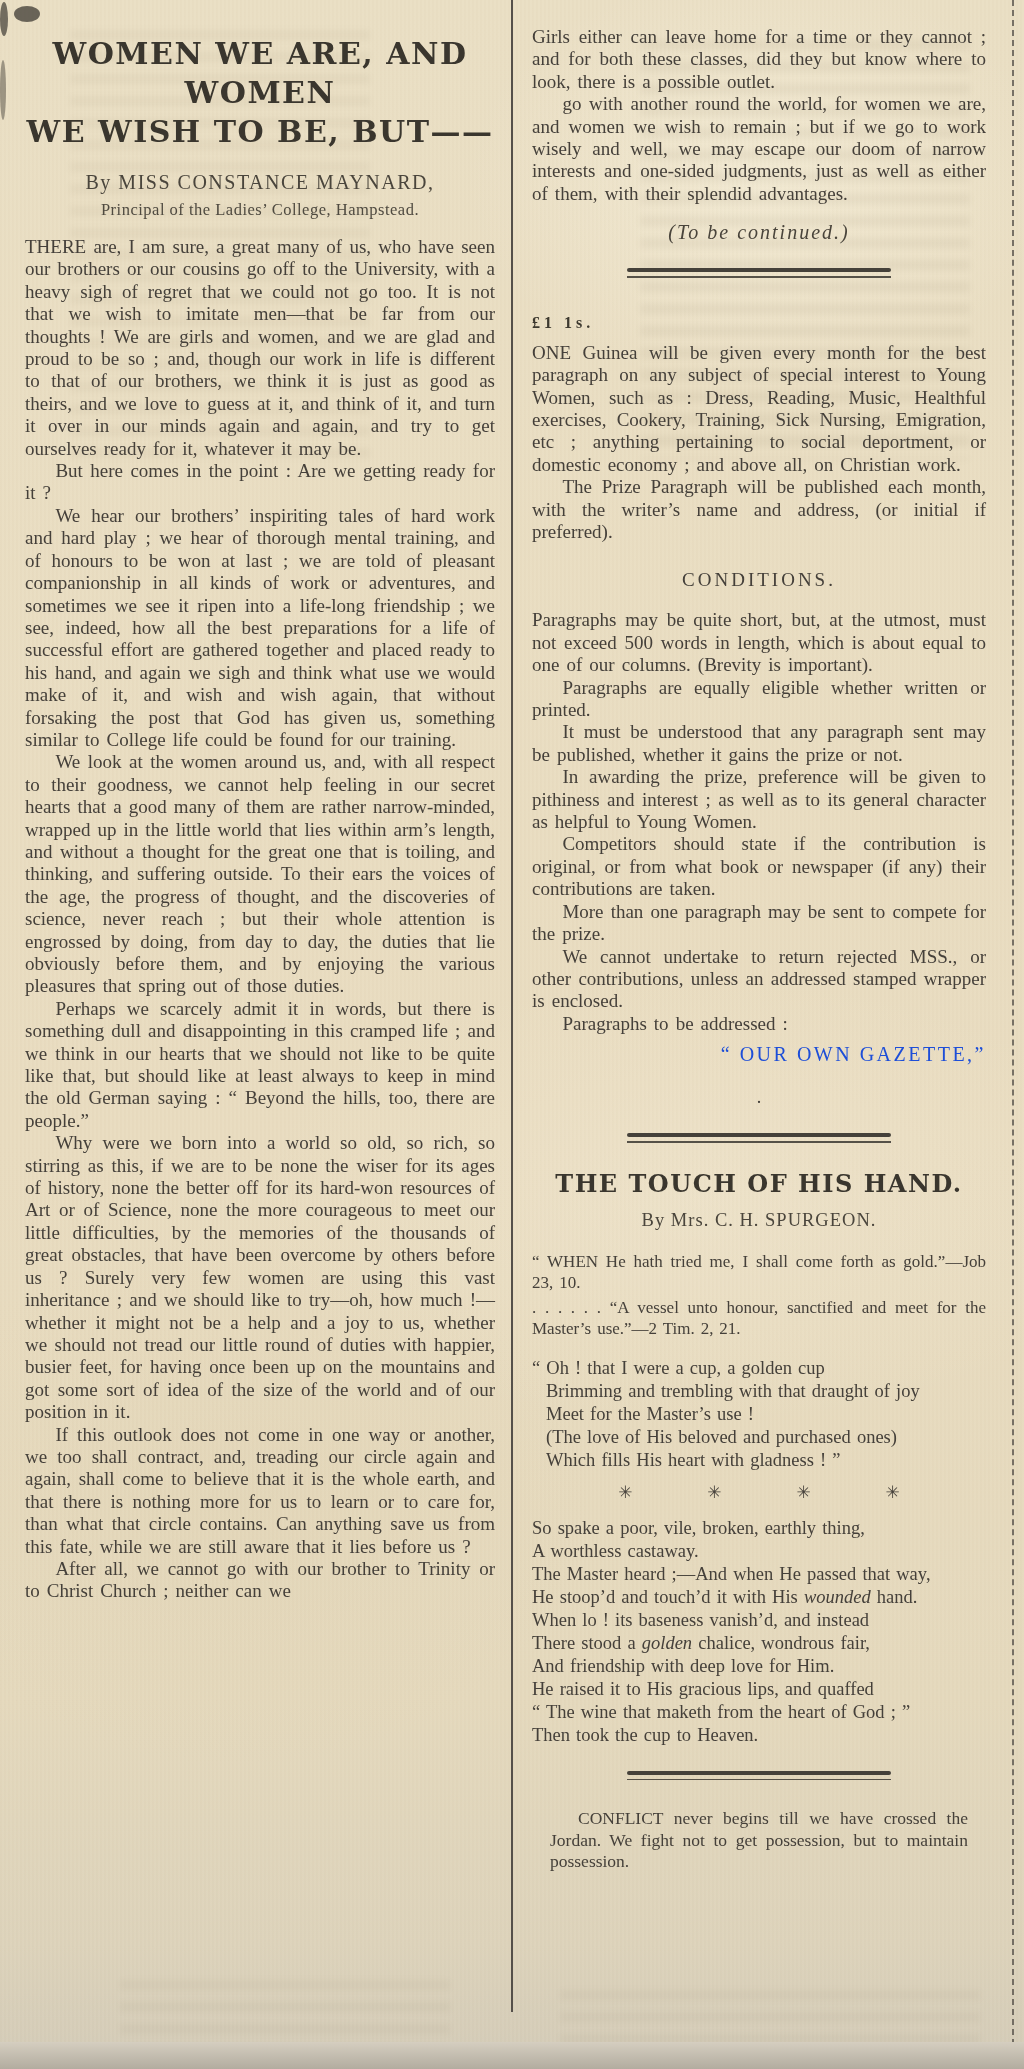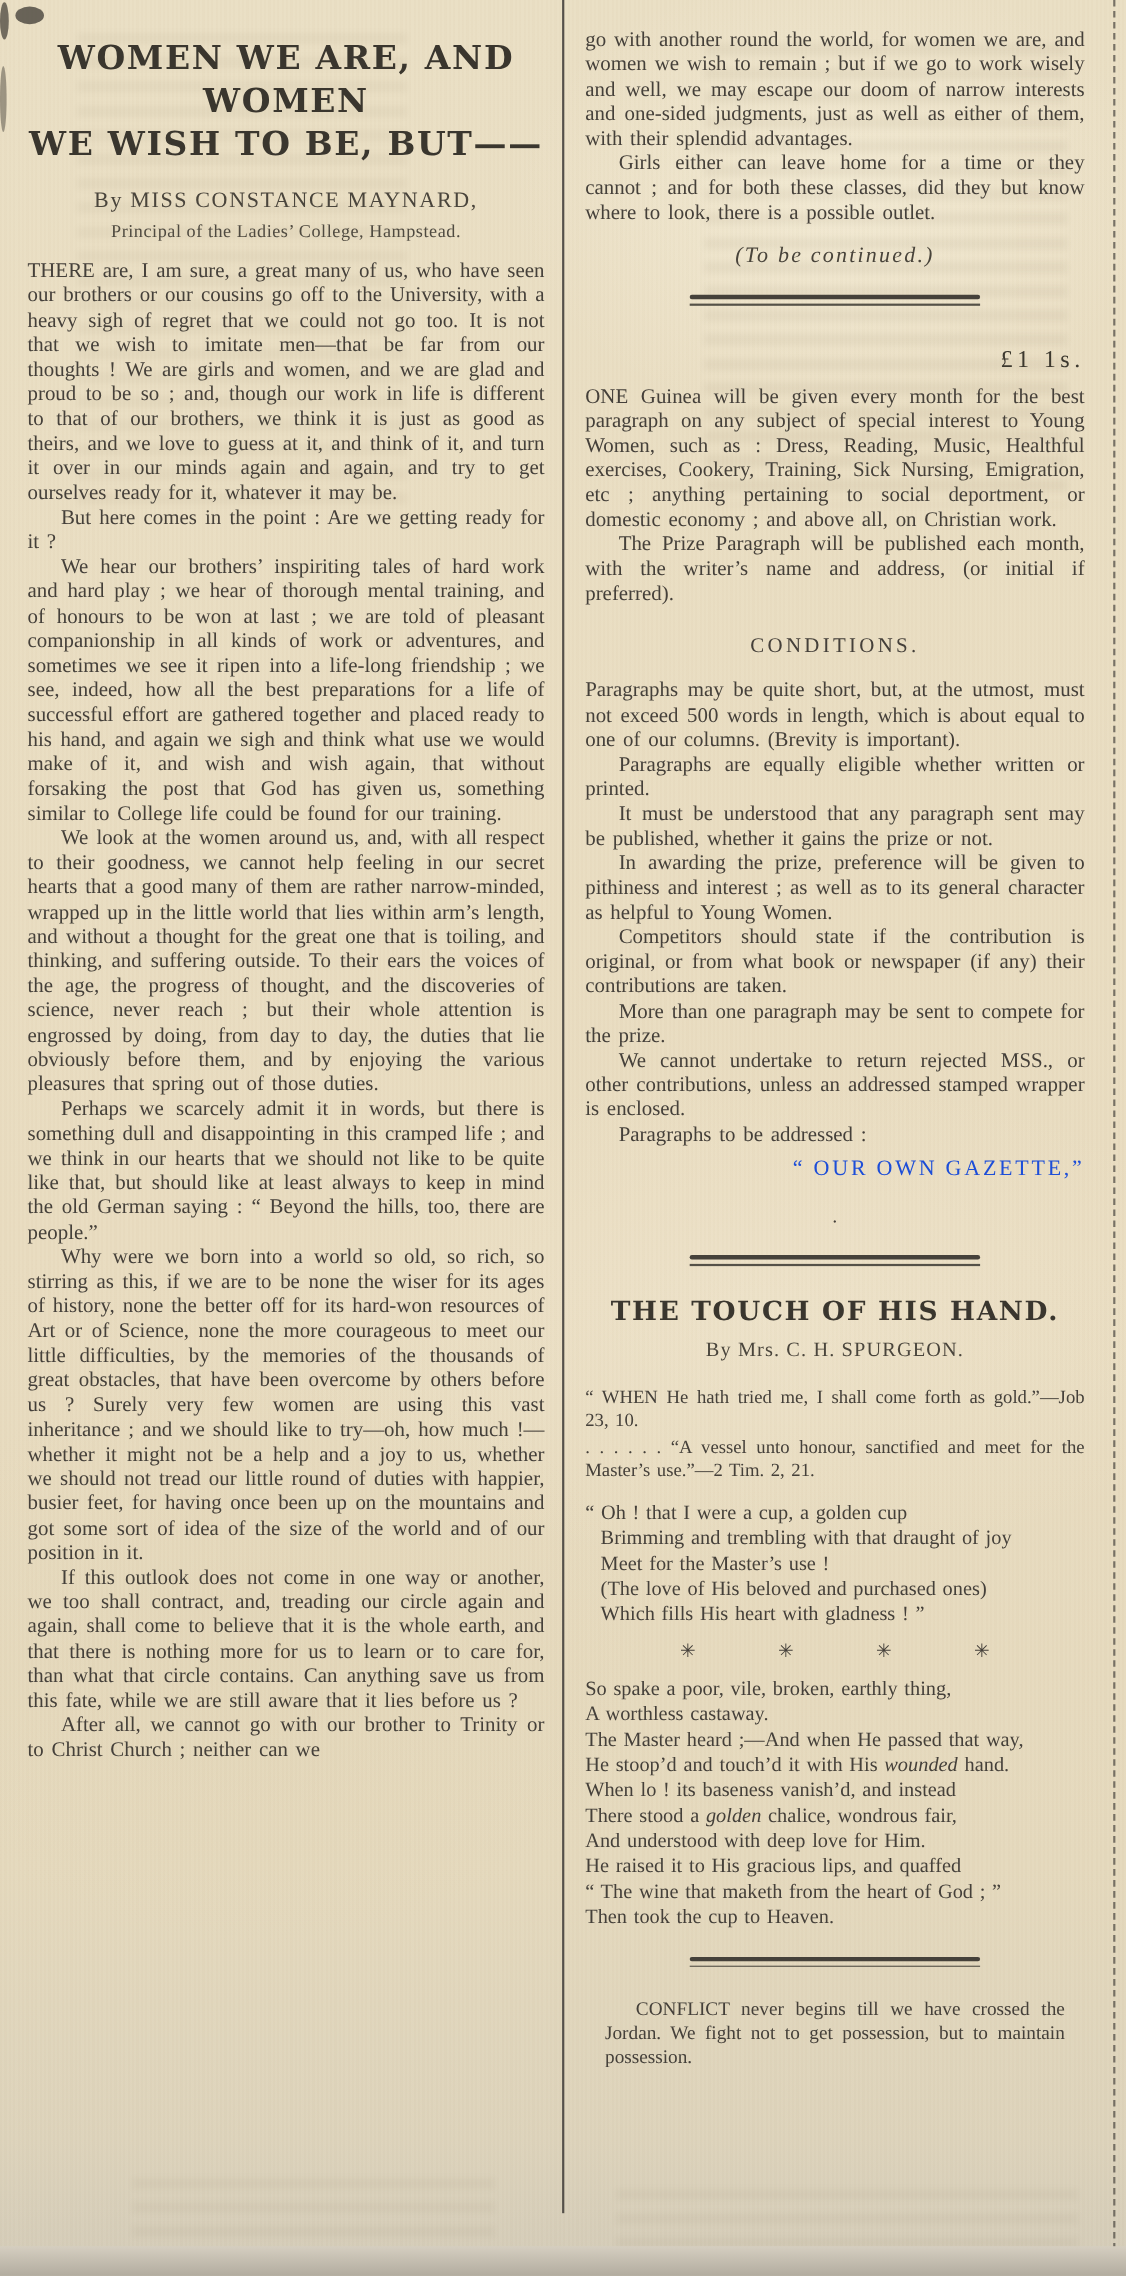--- a/index.html
+++ b/index.html
@@ -41,21 +41,21 @@
     margin:0;text-indent:1.6em;}
   .body-par:first-child{text-indent:0;}
   .pars>.body-par:first-child{text-indent:0;}
 
   .continued{text-align:center;font-style:italic;font-size:20px;letter-spacing:2px;margin:16px 0 24px;color:#49443b;}
 
   .double-rule{width:58%;margin:0 auto;}
   .double-rule .thick{height:4px;background:#45413a;border-radius:2px;}
   .double-rule .thin{height:1.5px;background:#45413a;margin-top:4px;opacity:.9;}
 
-  .price{text-align:right;font-weight:400;font-size:22px;letter-spacing:4px;margin:36px 0 10px;color:#3d392f;}
+  .price{text-align:left;font-weight:700;font-size:16px;letter-spacing:4px;margin:36px 0 10px;color:#3d392f;}
   .section-heading{font-family:"DejaVu Serif",serif;font-weight:700;text-align:center;
     font-size:24px;letter-spacing:2px;color:#3a362e;margin:6px 0 22px;}
   .conditions-heading{text-align:center;font-size:19px;letter-spacing:3px;margin:26px 0 18px;color:#45403a;}
 
   .gazette{text-align:right;font-size:20px;letter-spacing:2.5px;margin:8px 0 0;color:#1d4ed8;}
   .dot-ornament{text-align:center;font-size:18px;margin:26px 0 20px;color:#45403a;}
 
   .poem-head{font-family:"DejaVu Serif",serif;font-weight:700;text-align:center;
     font-size:24px;letter-spacing:1.5px;color:#3a362e;margin:26px 0 12px;}
   .poem-byline{text-align:center;font-size:18.5px;letter-spacing:1px;margin:0 0 20px;color:#4a453c;}
@@ -112,22 +112,22 @@
       <p class="body-par">Perhaps we scarcely admit it in words, but there is something dull and disappointing in this cramped life ; and we think in our hearts that we should not like to be quite like that, but should like at least always to keep in mind the old German saying :  “ Beyond the hills, too, there are people.”</p>
       <p class="body-par">Why were we born into a world so old, so rich, so stirring as this, if we are to be none the wiser for its ages of history, none the better off for its hard-won resources of Art or of Science, none the more courageous to meet our little difficulties, by the memories of the thousands of great obstacles, that have been overcome by others before us ?  Surely very few women are using this vast inheritance ; and we should like to try—oh, how much !—whether it might not be a help and a joy to us, whether we should not tread our little round of duties with happier, busier feet, for having once been up on the mountains and got some sort of idea of the size of the world and of our position in it.</p>
       <p class="body-par">If this outlook does not come in one way or another, we too shall contract, and, treading our circle again and again, shall come to believe that it is the whole earth, and that there is nothing more for us to learn or to care for, than what that circle contains. Can anything save us from this fate, while we are still aware that it lies before us ?</p>
       <p class="body-par">After all, we cannot go with our brother to Trinity or to Christ Church ; neither can we</p>
     </div>
 </div>
 
 <div class="col col-right">
 
   <div class="pars" style="margin-top:26px;">
+      <p class="body-par">Girls either can leave home for a time or they cannot ; and for both these classes, did they but know where to look, there is a possible outlet.</p>
       <p class="body-par">go with another round the world, for women we are, and women we wish to remain ; but if we go to work wisely and well, we may escape our doom of narrow interests and one-sided judgments, just as well as either of them, with their splendid advantages.</p>
-      <p class="body-par">Girls either can leave home for a time or they cannot ; and for both these classes, did they but know where to look, there is a possible outlet.</p>
     </div>
 
   <p class="continued">(To be continued.)</p>
 
   <div class="double-rule">
     <div class="thick"></div>
       <div class="thin"></div>
   </div>
 
   <p class="price">£1  1s.</p>
@@ -182,21 +182,21 @@
       <span>✳</span>
     </div>
 
   <div class="stanza stanza-2">
       <div class="poem-line">So spake a poor, vile, broken, earthly thing,</div>
       <div class="poem-line">A worthless castaway.</div>
       <div class="poem-line">The Master heard ;—And when He passed that way,</div>
       <div class="poem-line">He stoop’d and touch’d it with His <i>wounded</i> hand.</div>
       <div class="poem-line">When lo !  its baseness vanish’d, and instead</div>
       <div class="poem-line">There stood a <i>golden</i> chalice, wondrous fair,</div>
-      <div class="poem-line">And understood with deep love for Him.</div>
+      <div class="poem-line">And friendship with deep love for Him.</div>
       <div class="poem-line">He raised it to His gracious lips, and quaffed</div>
       <div class="poem-line">“ The wine that maketh from the heart of God ; ”</div>
       <div class="poem-line">Then took the cup to Heaven.</div>
     </div>
 
   <div class="double-rule" style="margin-top:24px;">
     <div class="thick"></div>
       <div class="thin"></div>
   </div>
 

